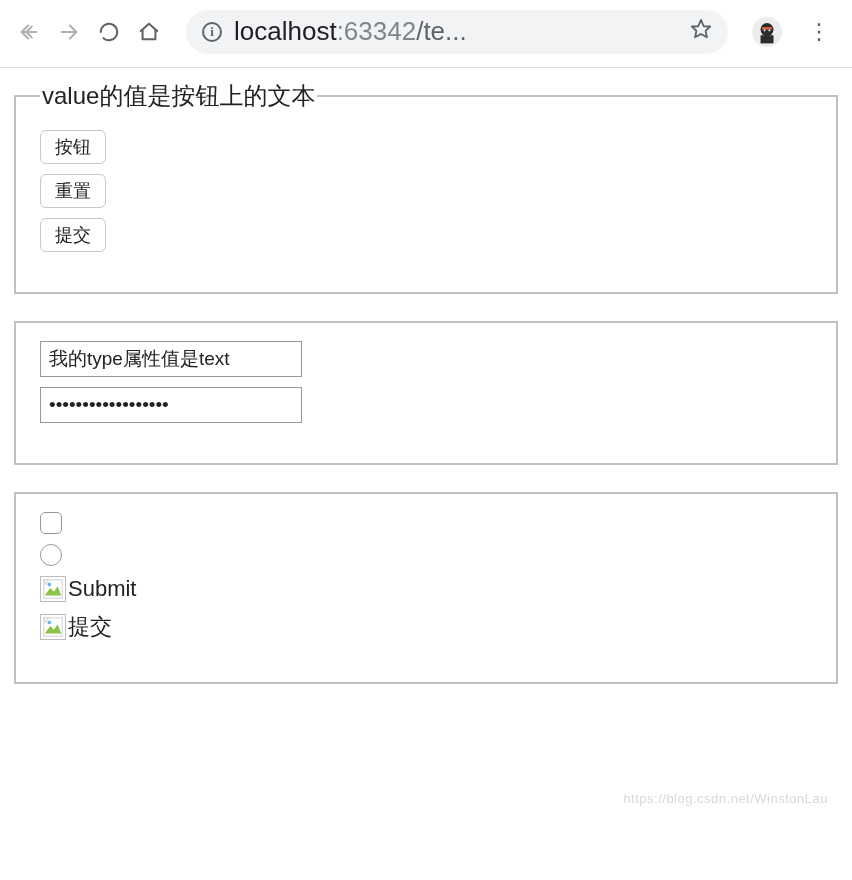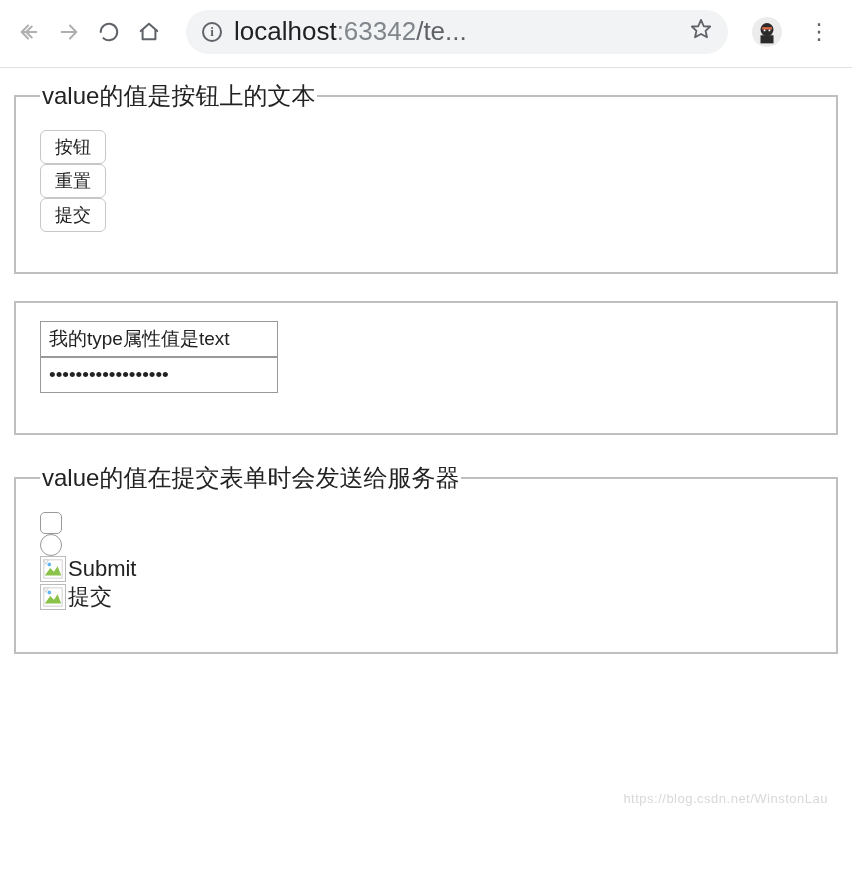--- a/index.html
+++ b/index.html
@@ -83,37 +83,38 @@
       padding: 18px 24px 40px 24px;
     }
     legend {
       font-size: 24px;
       color: #222;
       padding: 0 2px;
     }
     .col {
       display: flex;
       flex-direction: column;
+      gap: 10px;
       align-items: flex-start;
     }
     .btn {
       font-size: 18px;
       padding: 4px 14px;
       background: #fff;
       border: 1px solid #c7c7c7;
       border-radius: 6px;
       color: #222;
       cursor: pointer;
       font-family: inherit;
     }
     .txt-input {
       font-size: 19px;
       padding: 6px 8px;
       border: 1px solid #999;
-      width: 238px;
+      width: 262px;
       font-family: inherit;
       color: #222;
     }
     .checkbox-input {
       width: 22px; height: 22px;
       border: 1.5px solid #999;
       border-radius: 5px;
       appearance: none;
       background: #fff;
       cursor: pointer;
@@ -225,21 +226,20 @@
   </fieldset>
 
   <fieldset>
     <div class="col">
       <input class="txt-input" type="text" value="我的type属性值是text" style="">
       <input class="txt-input" type="password" value="我的type属性值是password" style="">
     </div>
   </fieldset>
 
   <fieldset>
-    <legend>value的值在提交表单时会发送给服务器</legend>
     <div class="col">
       <input type="checkbox" class="checkbox-input" style="">
       <input type="radio" class="radio-input" style="">
       <span class="img-input">
         <span class="broken-img">
           <svg viewBox="0 0 24 24">
                 <rect x="2" y="2" width="20" height="20" fill="#fff" stroke="#ccc"></rect>
                 <polygon points="3 19 9 11 13 15 17 9 21 19" fill="#8bc34a"></polygon>
                 <circle cx="8" cy="7" r="2" fill="#64b5f6"></circle>
                 <polygon points="2 2 7 2 4 7" fill="#fff" stroke="#ccc"></polygon>

